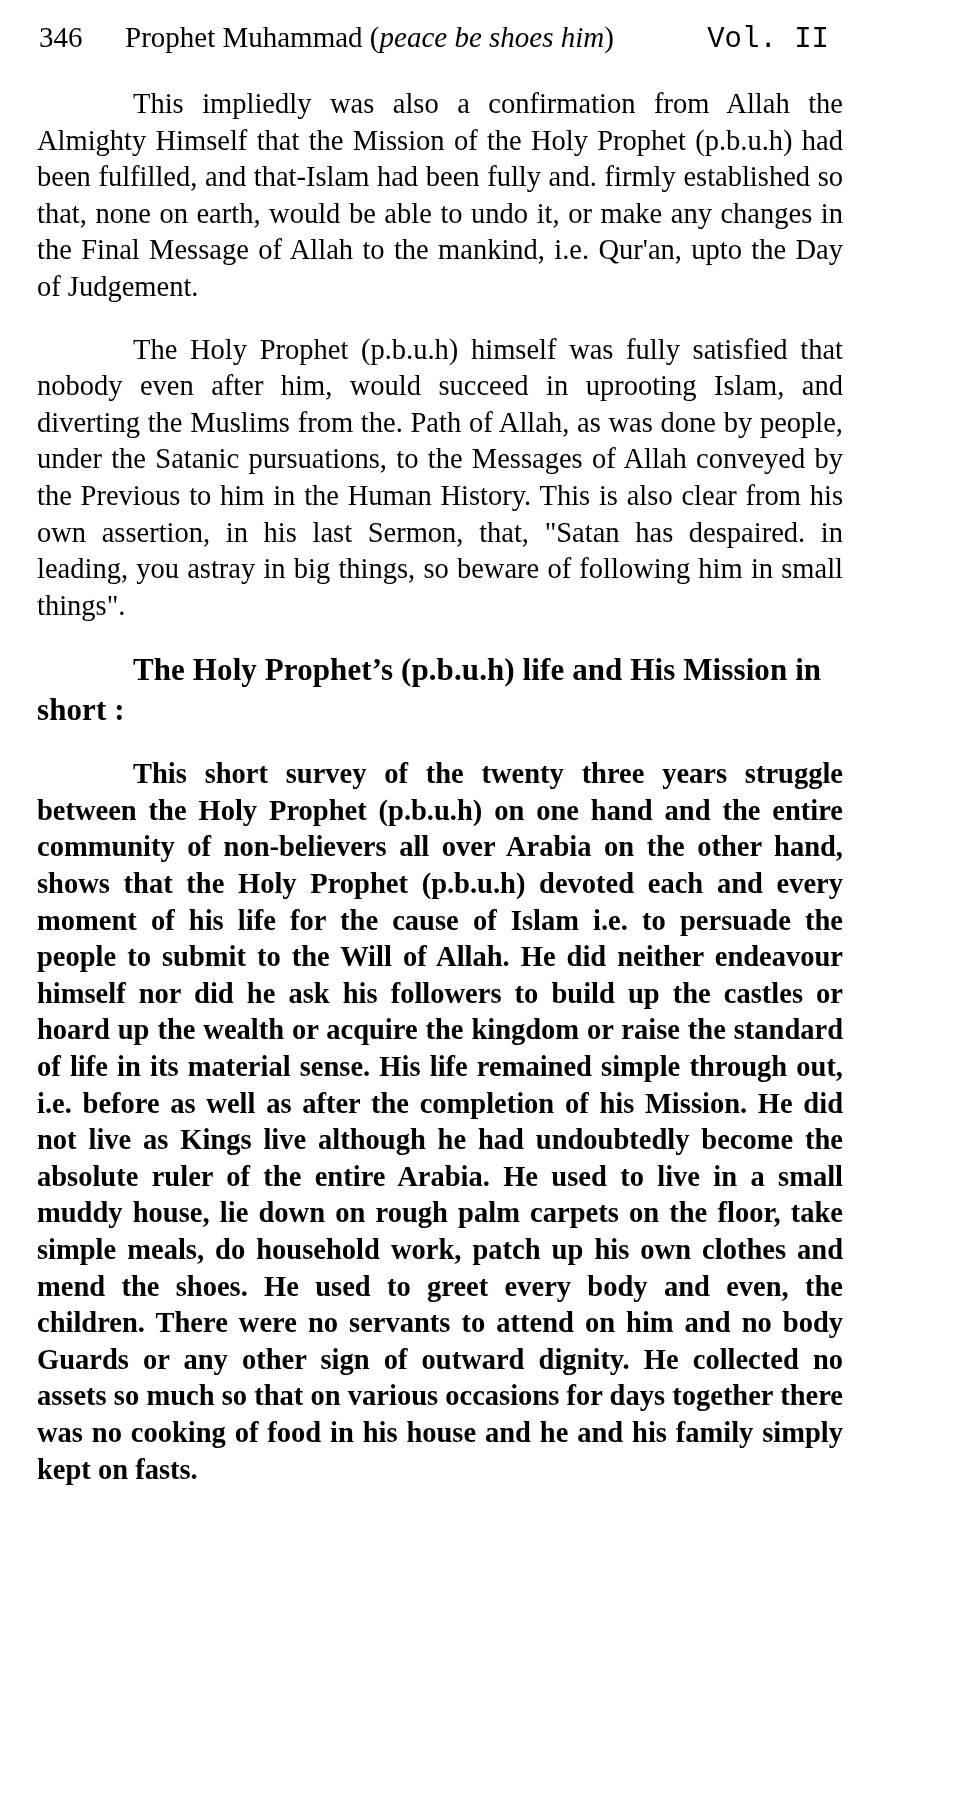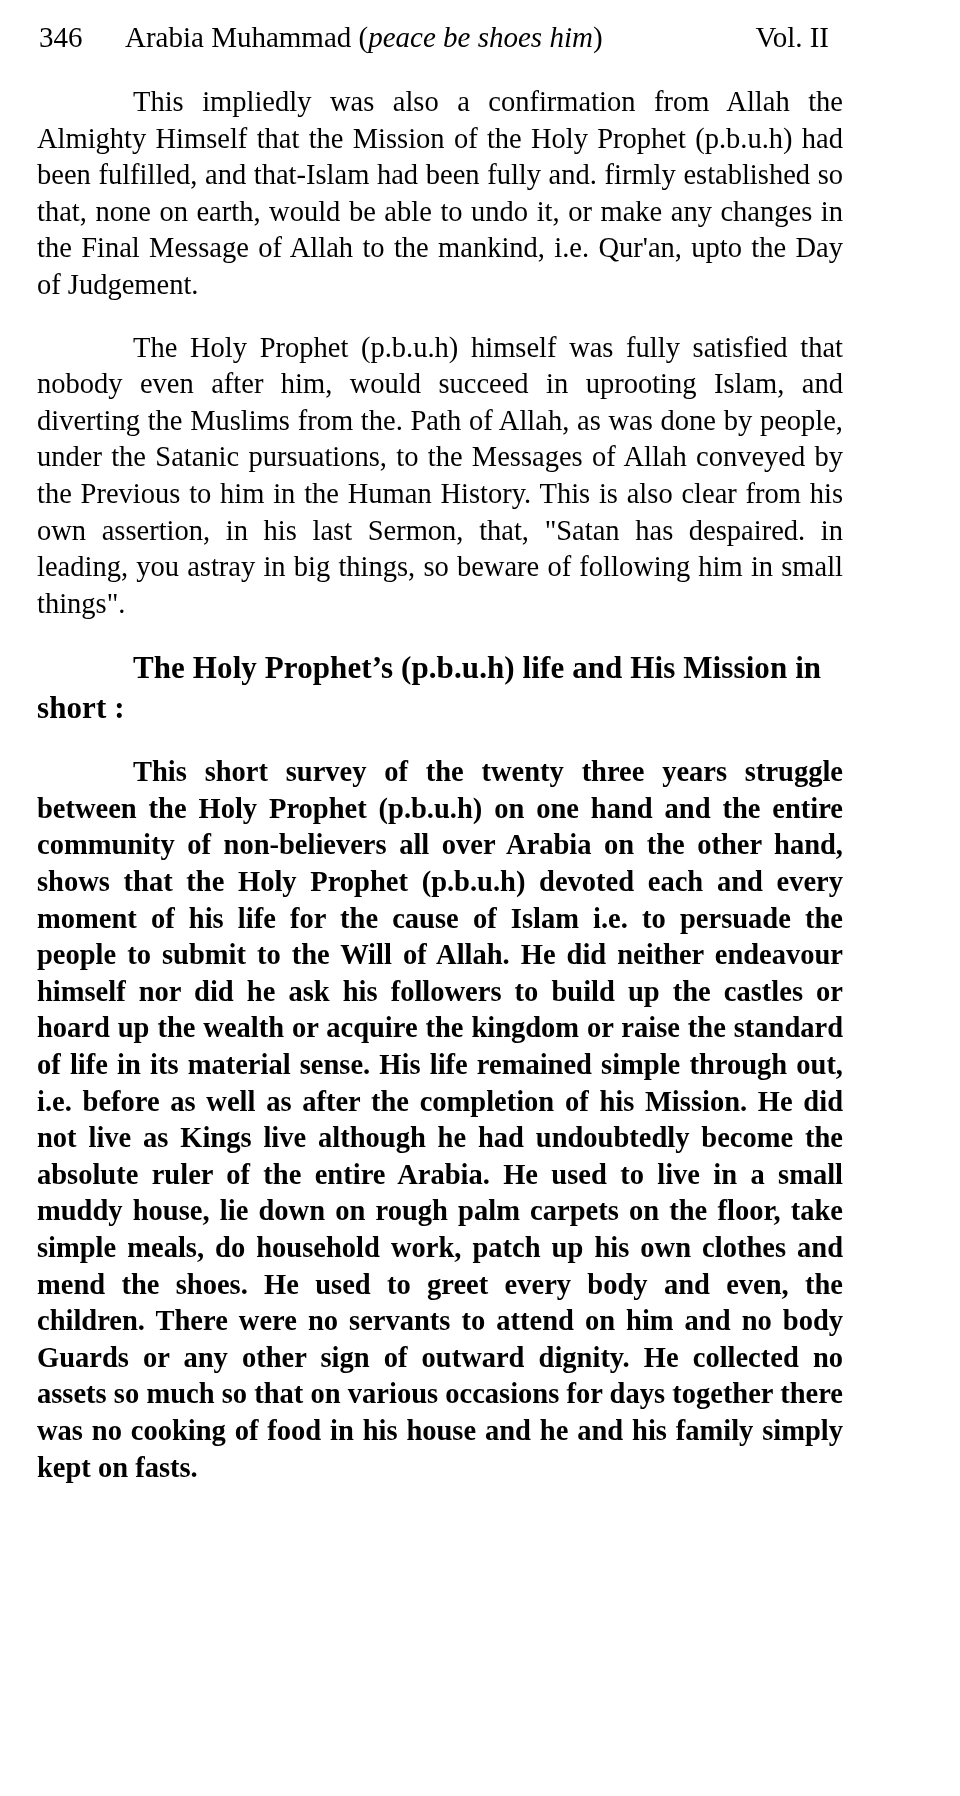--- a/index.html
+++ b/index.html
@@ -36,20 +36,21 @@
   .header .running-title {
     flex: 1 1 auto;
     text-align: left;
   }
   .header .running-title .ital {
     font-style: italic;
   }
   .header .volume {
     flex: 0 0 auto;
     white-space: nowrap;
+    font-family: Liberation Mono, monospace;
   }
   .body-text {
     font-size: 28.5px;
     line-height: 1.285;
     text-align: justify;
     text-justify: inter-word;
     padding: 0 4px 0 4px;
   }
   .body-text p {
     margin: 0 0 26px 0;
@@ -68,21 +69,21 @@
     font-weight: bold;
   }
 </style>
 </head>
 <body>
 
 <div class="page">
 
   <div class="header">
     <span class="page-num">346</span>
-    <span class="running-title"><span>Arabia Muhammad (</span><span class="ital">peace be shoes him</span><span>)</span></span>
+    <span class="running-title"><span>Prophet Muhammad (</span><span class="ital">peace be shoes him</span><span>)</span></span>
     <span class="volume">Vol. II</span>
   </div>
 
   <div class="body-text">
     <p>This impliedly was also a confirmation from Allah the Almighty Himself that the Mission of the Holy Prophet (p.b.u.h) had been fulfilled, and that-Islam had been fully and. firmly established so that, none on earth, would be able to undo it, or make any changes in the Final Message of Allah to the mankind, i.e. Qur'an, upto the Day of Judgement.</p>
     <p>The Holy Prophet (p.b.u.h) himself was fully satisfied that nobody even after him, would succeed in uprooting Islam, and diverting the Muslims from the. Path of Allah, as was done by people, under the Satanic pursuations, to the Messages of Allah conveyed by the Previous to him in the Human History. This is also clear from his own assertion, in his last Sermon, that, "Satan has despaired. in leading, you astray in big things, so beware of following him in small things".</p>
     <p class="section-heading">The Holy Prophet’s (p.b.u.h) life and His Mission in short :</p>
     <p>This short survey of the twenty three years struggle between the Holy Prophet (p.b.u.h) on one hand and the entire community of non-believers all over Arabia on the other hand, shows that the Holy Prophet (p.b.u.h) devoted each and every moment of his life for the cause of Islam i.e. to persuade the people to submit to the Will of Allah. He did neither endeavour himself nor did he ask his followers to build up the castles or hoard up the wealth or acquire the kingdom or raise the standard of life in its material sense. His life remained simple through out, i.e. before as well as after the completion of his Mission. He did not live as Kings live although he had undoubtedly become the absolute ruler of the entire Arabia. He used to live in a small muddy house, lie down on rough palm carpets on the floor, take simple meals, do household work, patch up his own clothes and mend the shoes. He used to greet every body and even, the children. There were no servants to attend on him and no body Guards or any other sign of outward dignity. He collected no assets so much so that on various occasions for days together there was no cooking of food in his house and he and his family simply kept on fasts.</p>
   </div>
 

